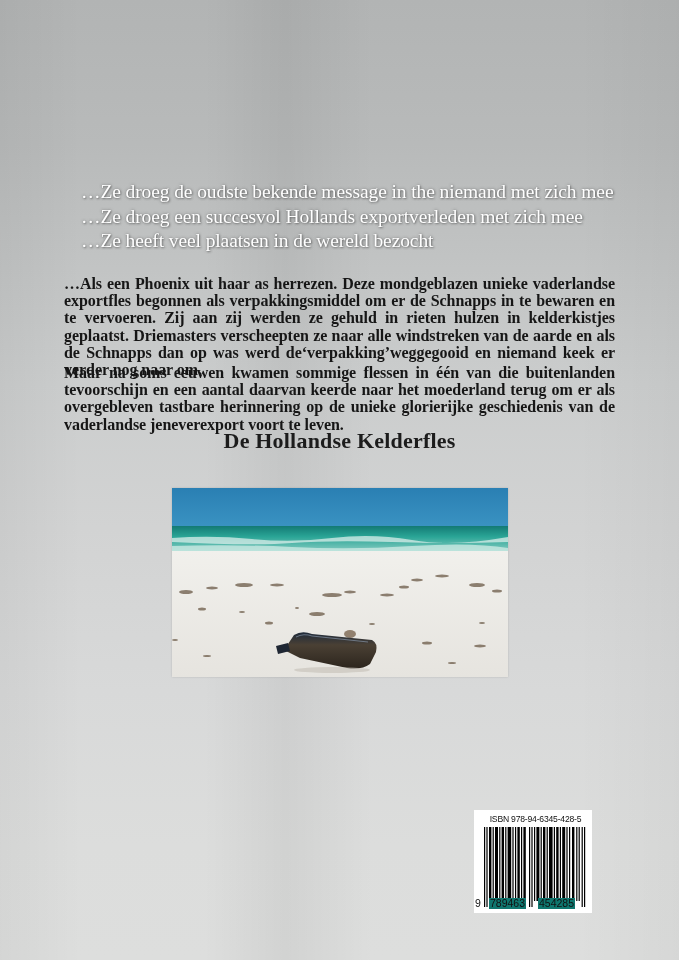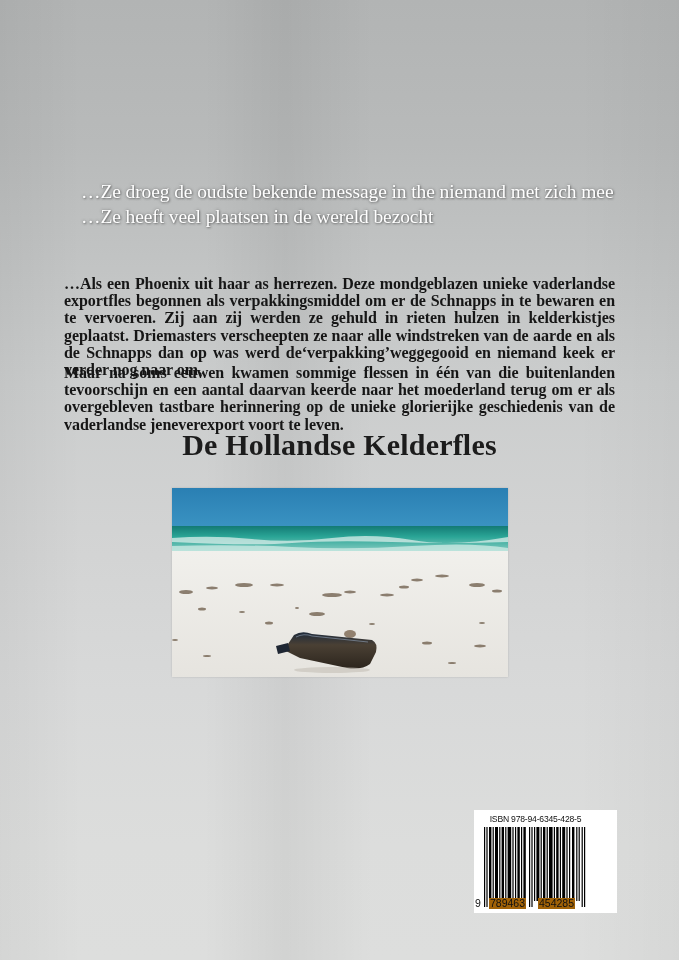--- a/index.html
+++ b/index.html
@@ -47,40 +47,40 @@
     letter-spacing: -0.05px;
   }
   .para-1 { top: 275px; }
   .para-2 { top: 364px; }
   .book-title {
     position: absolute;
     left: 0;
     width: 679px;
     top: 428px;
     text-align: center;
-    font-size: 30px;
+    font-size: 22px;
     font-weight: bold;
     color: #1c1c1c;
     letter-spacing: 0.2px;
   }
   .photo {
     position: absolute;
     left: 172px;
     top: 488px;
     width: 336px;
     height: 189px;
     overflow: hidden;
     box-shadow: 0 0 2px rgba(0,0,0,0.15);
   }
   .photo svg { display: block; }
   .barcode-box {
     position: absolute;
     left: 474px;
     top: 810px;
-    width: 143px;
+    width: 118px;
     height: 103px;
     background: #ffffff;
   }
   .isbn-text {
     position: absolute;
     left: 0;
     width: 123px;
     top: 4px;
     text-align: center;
     font-family: "Liberation Sans", "DejaVu Sans", sans-serif;
@@ -93,34 +93,35 @@
     left: 10px;
     top: 17px;
   }
   .barcode-digits {
     position: absolute;
     top: 88px;
     font-family: "Liberation Sans", "DejaVu Sans", sans-serif;
     font-size: 10.5px;
     color: #111;
     line-height: 11px;
-    background: #a16207;
+    background: #0f766e;
     padding: 0 1px;
   }
   .digit-first { left: 0px; background: transparent; }
   .digit-left { left: 15px; }
   .digit-right { left: 64px; text-align: center; }
 </style>
 </head>
 <body>
 
 <div class="cover">
 
   <div class="tagline-block">
     <div class="tagline">…Ze droeg de oudste bekende message in the niemand met zich mee</div>
+    <div class="tagline">…Ze droeg een succesvol Hollands exportverleden met zich mee</div>
     <div class="tagline">…Ze heeft veel plaatsen in de wereld bezocht</div>
   </div>
 
   <p class="body-text para-1" style="margin:0">…Als een Phoenix uit haar as herrezen. Deze mondgeblazen unieke vaderlandse exportfles begonnen als verpakkingsmiddel om er de Schnapps in te bewaren en te vervoeren. Zij aan zij werden ze gehuld in rieten hulzen in kelderkistjes geplaatst. Driemasters verscheepten ze naar alle windstreken van de aarde en als de Schnapps dan op was werd de‘verpakking’weggegooid en niemand keek er verder nog naar om.</p>
   <p class="body-text para-2" style="margin:0">Maar  na soms eeuwen kwamen sommige flessen in één van die buitenlanden  tevoorschijn en een aantal daarvan keerde naar het moederland terug om er als overgebleven tastbare herinnering op de unieke glorierijke geschiedenis van de vaderlandse jeneverexport  voort te leven.</p>
 
   <div class="book-title">De Hollandse Kelderfles</div>
 
   <div class="photo">
     <svg width="336" height="189" viewBox="0 0 336 189" xmlns="http://www.w3.org/2000/svg">

